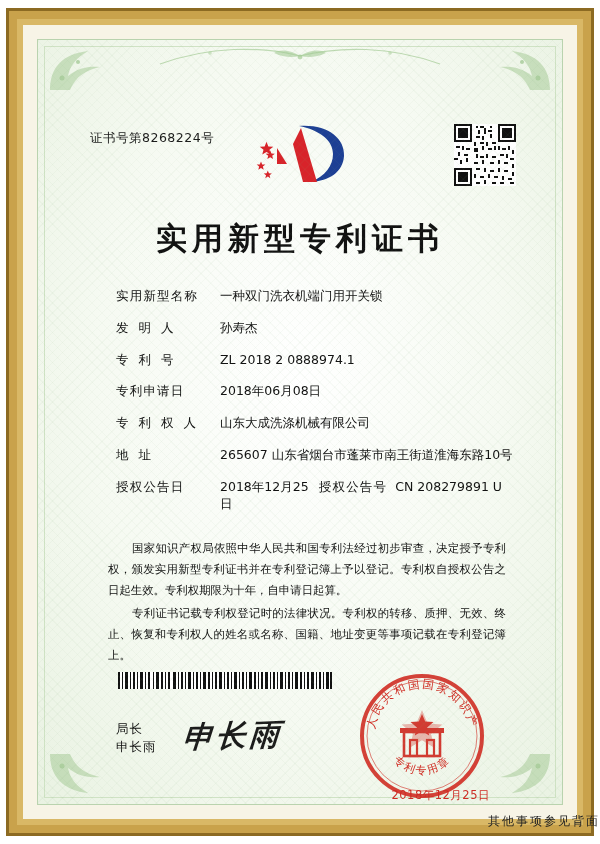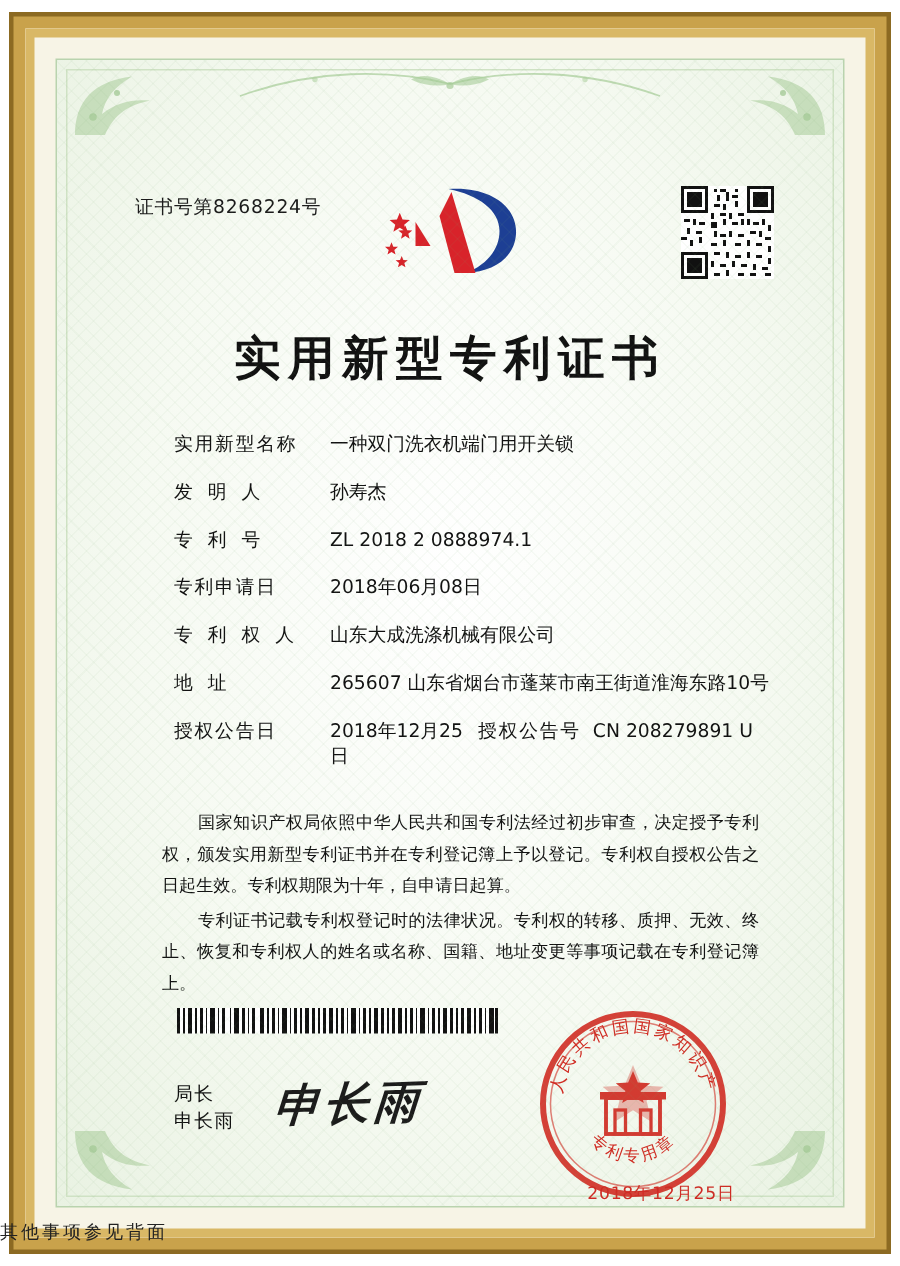--- a/index.html
+++ b/index.html
@@ -244,21 +244,21 @@
     top: 748px;
     font-size: 11.5px;
     color: #cf2b24;
     letter-spacing: .5px;
     white-space: nowrap;
   }
   .footer-note-wrap {
     position: absolute;
     left: 0; right: 0;
     bottom: 14px;
-    text-align: left;
+    text-align: right;
     font-size: 12px;
     color: #222;
     letter-spacing: 2px;
   }
 </style>
 </head>
 <body>
 
 <div class="certificate">
 

